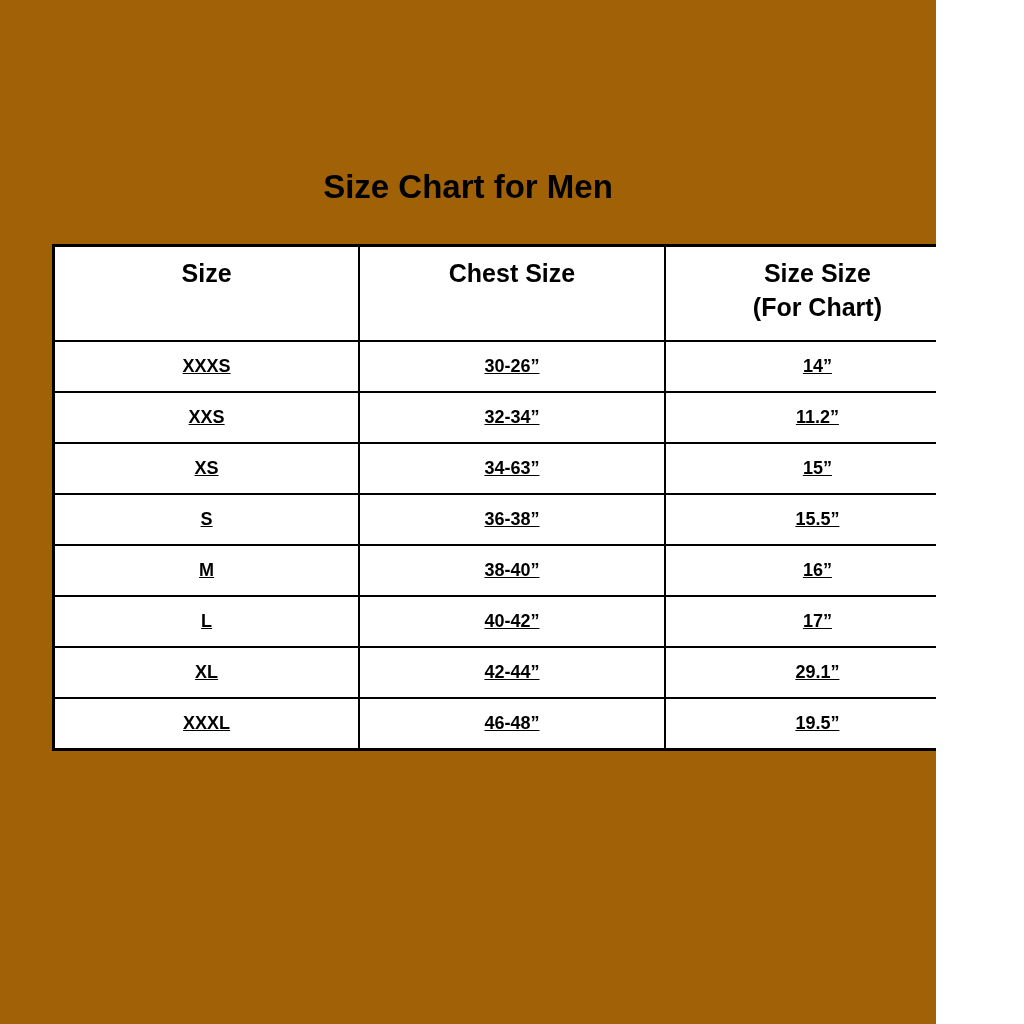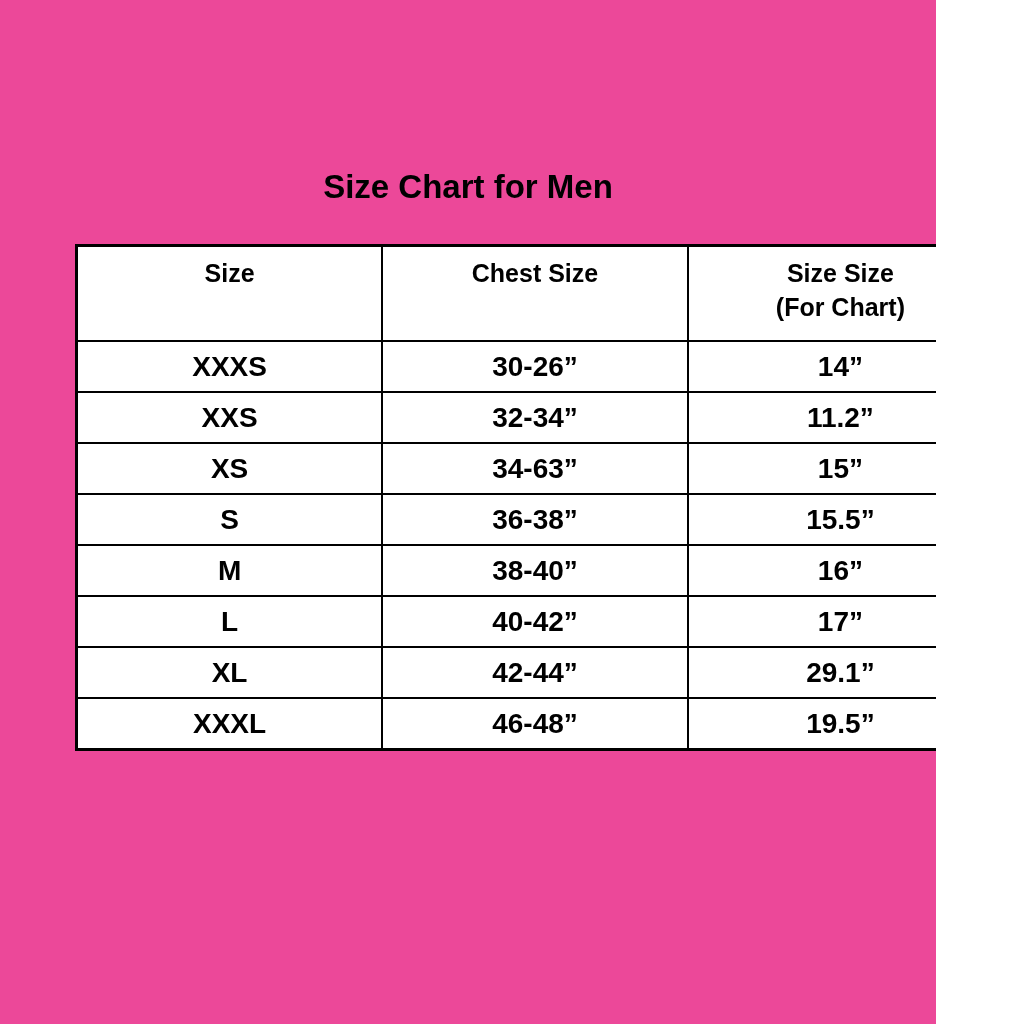--- a/index.html
+++ b/index.html
@@ -4,21 +4,21 @@
 <style>
   html, body {
     margin: 0;
     padding: 0;
     background: #ffffff;
   }
   .page {
     position: relative;
     width: 936px;
     height: 1024px;
-    background: #ec4899;
+    background: #a16207;
     font-family: "Liberation Sans", sans-serif;
     color: #000000;
     overflow: hidden;
   }
   .chart-title {
     position: absolute;
     top: 168px;
     left: 0;
     width: 100%;
     text-align: center;
@@ -27,42 +27,42 @@
     color: #000000;
   }
   table.size-table {
     position: absolute;
     top: 244px;
     left: 52px;
     width: 920px;
     border-collapse: collapse;
     table-layout: fixed;
     border: 3px solid #000000;
-    margin-left: 23px;
   }
   table.size-table th,
   table.size-table td {
     border: 2px solid #000000;
     text-align: center;
     font-weight: bold;
     color: #000000;
     background: #ffffff;
     padding: 0;
   }
   table.size-table th {
     height: 84px;
     font-size: 25px;
     line-height: 34px;
     vertical-align: top;
     padding-top: 9px;
   }
   table.size-table td {
     height: 49px;
-    font-size: 28px;
+    font-size: 18px;
     vertical-align: middle;
+    text-decoration: underline;
   }
   .col { width: 33.3%; }
 </style>
 </head>
 <body>
 
 <div class="page">
 
   <div class="chart-title">Size Chart for Men</div>
 

